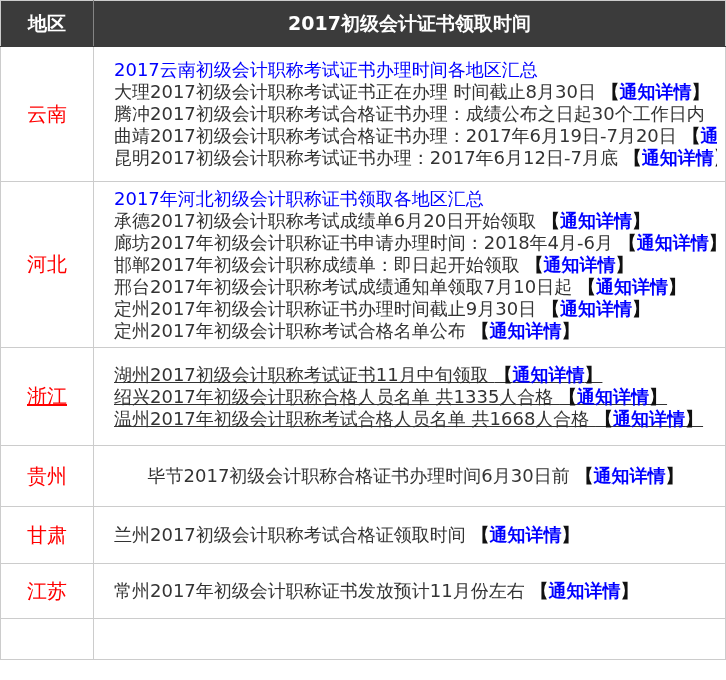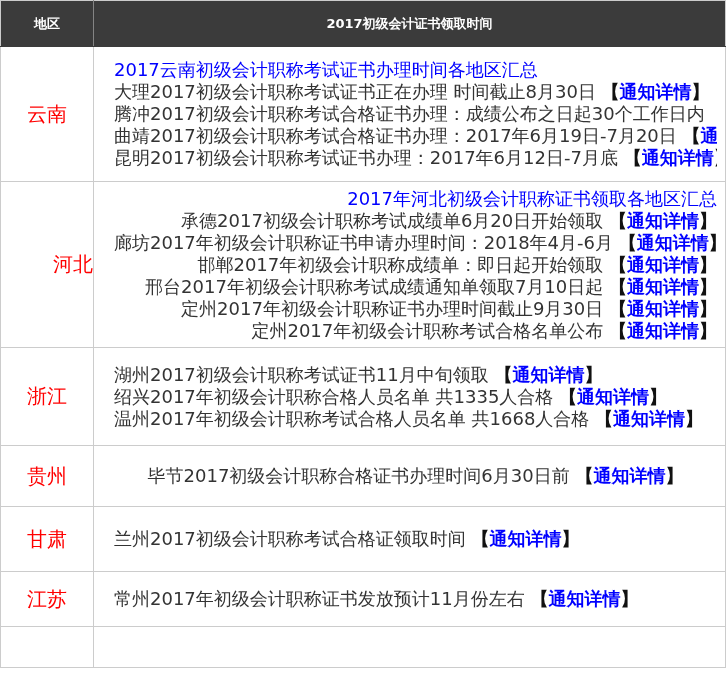--- a/index.html
+++ b/index.html
@@ -8,21 +8,21 @@
     width:726px; height:680px; overflow:hidden;
     font-family:"DejaVu Sans","Liberation Sans",sans-serif;
   }
   .page { width:726px; height:680px; overflow:hidden; }
   table { width:726px; border-collapse:collapse; table-layout:fixed; background:#fff; }
   th, td { border:1px solid var(--border-color,#ccc); }
   col.c-region { width:93px; }
   thead th {
     background:var(--header-bg,#3b3b3b);
     color:var(--header-fg,#ffffff);
-    height:46px; font-size:13px; font-weight:bold; text-align:center;
+    height:46px; font-size:19px; font-weight:bold; text-align:center;
     border-color:var(--header-bg,#3b3b3b);
     border-top-color:var(--border-color,#ccc);
     border-left-color:var(--border-color,#ccc);
     border-right-color:var(--border-color,#ccc);
   }
   thead th.th-region { border-right:1px solid #848484; }
   td.region {
     color:var(--region-red,#ff0000);
     text-align:center; font-size:20px; vertical-align:middle;
   }
@@ -31,24 +31,24 @@
     padding:0 8px 0 20px; vertical-align:middle;
   }
   .line { line-height:22px; white-space:nowrap; overflow:hidden; }
   a.summary-link, a.notice-link {
     color:var(--link-blue,#0000ff); text-decoration:none; cursor:pointer;
   }
   a.notice-link { font-weight:bold; }
   .bracket { color:#111; font-weight:bold; }
   
   tbody tr:nth-child(1) td { height:135px; }
-  tbody tr:nth-child(2) td { height:166px;text-align:right; }
-  tbody tr:nth-child(3) td { height:98px; }
+  tbody tr:nth-child(2) td { height:166px; }
+  tbody tr:nth-child(3) td { height:98px;text-decoration:underline; }
   tbody tr:nth-child(4) td { height:61px;text-align:center; }
-  tbody tr:nth-child(5) td { height:65px; }
+  tbody tr:nth-child(5) td { height:57px; }
   tbody tr:nth-child(6) td { height:55px; }
   tbody tr:nth-child(7) td { height:41px; }
   tbody tr:nth-child(8) td { height:40px; } 
 </style>
 </head>
 <body>
 
 <div class="page">
   <table>
     <colgroup>

